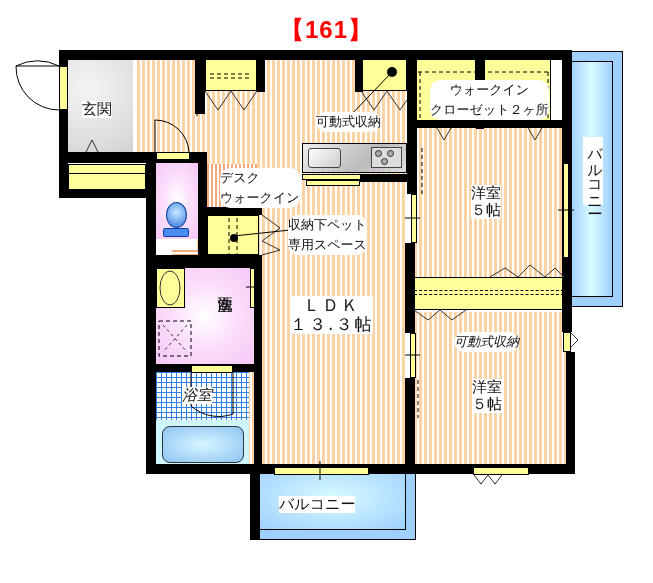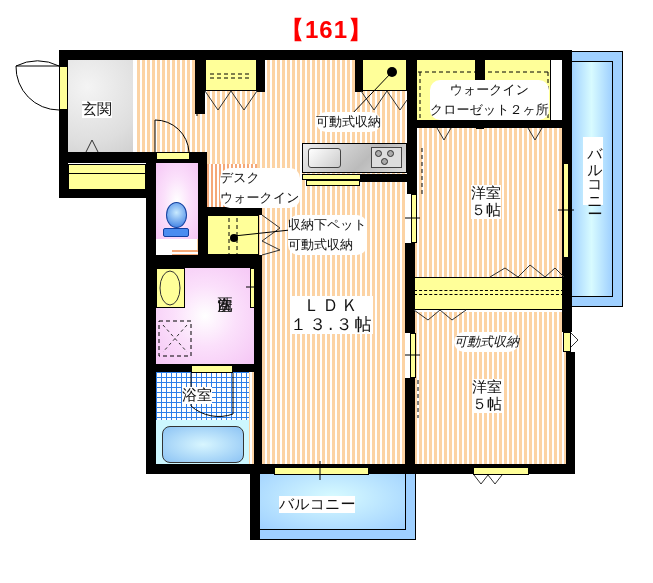--- a/index.html
+++ b/index.html
@@ -147,27 +147,27 @@
     <line x1="422" y1="148" x2="422" y2="195" stroke="#000" stroke-dasharray="4 3"></line>
     <line x1="418" y1="380" x2="418" y2="418" stroke="#000" stroke-dasharray="4 3"></line>
     <line x1="197" y1="70" x2="197" y2="118" stroke="#000" stroke-dasharray="4 3"></line>
   </svg>
 
   <div class="label" style="left:82px;top:101px;">玄関</div>
   <div class="label label-sm" style="left:316px;top:112px;">可動式収納</div>
   <div class="label label-sm" style="left:220px;top:168px;text-align:left;">デスク
 ウォークイン</div>
   <div class="label label-sm" style="left:288px;top:215px;text-align:left;">収納下ペット
-可動式収納</div>
+専用スペース</div>
   <div class="label label-sm" style="left:430px;top:80px;">ウォークイン
 クローゼット２ヶ所</div>
   <div class="label" style="left:471px;top:185px;">洋室
 ５帖</div>
   <div class="label label-sm" style="left:454px;top:332px;font-style:italic;">可動式収納</div>
   <div class="label" style="left:472px;top:379px;">洋室
 ５帖</div>
   <div class="label vtext" style="left:213px;top:285px;line-height:17px;width:20px;">洗面室</div>
-  <div class="label" style="left:182px;top:387px;">浴室</div>
+  <div class="label" style="left:182px;top:387px;font-style:italic;">浴室</div>
   <div class="label" style="left:290px;top:296px;font-size:17px;line-height:19px;letter-spacing:2px;">ＬＤＫ
 １３.３帖</div>
   <div class="label vtext" style="left:583px;top:137px;width:20px;">バルコニー</div>
   <div class="label" style="left:279px;top:496px;">バルコニー</div>
 </div>
 
 </body></html>

